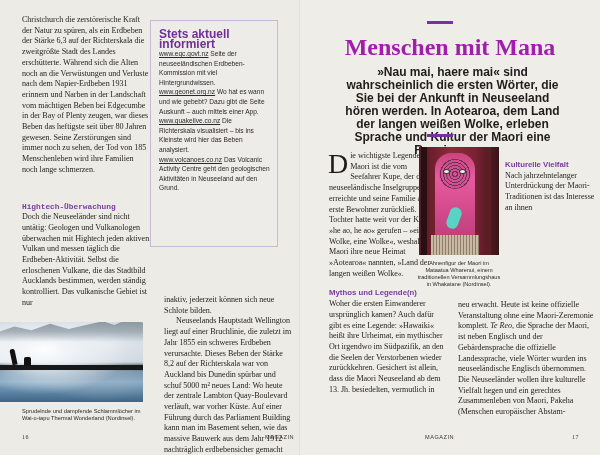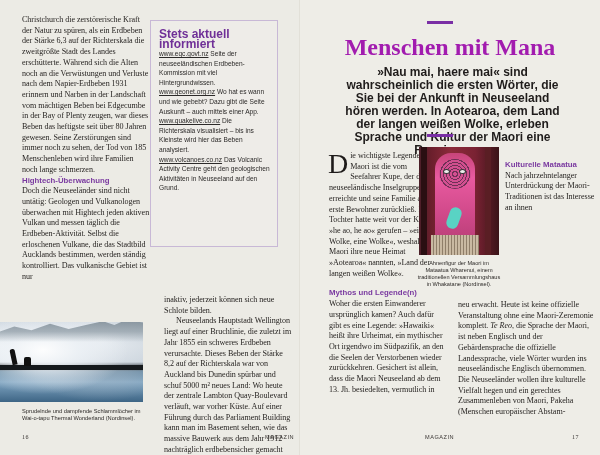--- a/index.html
+++ b/index.html
@@ -26,21 +26,21 @@
   .subhead {
     font-family: "Liberation Sans", "DejaVu Sans", sans-serif;
     font-weight: bold;
     font-size: 7.8px;
     line-height: 10.7px;
     color: #7a3aa0;
   }
 
   
   .lcol1 { position: absolute; left: 22px; top: 15px; width: 128px; }
-  .lcol1 .para + .subhead { margin-top: 0; }
+  .lcol1 .para + .subhead { margin-top: 26px; font-family: Liberation Mono, monospace; }
 
   
   .photo-geyser {
     position: absolute; left: 0; top: 322px; width: 143px; height: 80px;
     background:
       radial-gradient(ellipse at 30% 35%, rgba(255,255,255,0.95) 0%, rgba(240,244,248,0.8) 25%, rgba(200,210,220,0) 60%),
       radial-gradient(ellipse at 70% 20%, rgba(230,235,240,0.9) 0%, rgba(190,200,210,0.5) 40%, rgba(120,135,150,0) 70%),
       linear-gradient(180deg, #c9d3dc 0%, #e9eef2 30%, #dfe6ec 50%, #2a2f33 54%, #1a1d20 57%, #4f7896 62%, #7ea4c1 75%, #3e6585 100%);
     overflow: hidden;
   }
@@ -220,21 +220,21 @@
   <div class="figure"></div>
   <div class="face"></div>
   <div class="eye l"></div>
   <div class="eye r"></div>
   <div class="tablet"></div>
   <div class="skirt"></div>
 </div>
 <p class="caption-right">Ahnenfigur der Maori im Mataatua Wharenui, einem traditionellen Versammlungshaus in Whakatane (Nordinsel).</p>
 
 <div class="rcol2">
-  <div class="subhead">Kulturelle Mataatua</div>
+  <div class="subhead">Kulturelle Vielfalt</div>
   <p class="serif-text">Nach jahrzehntelanger Unterdrückung der Maori-Traditionen ist das Interesse an ihnen</p>
 </div>
 
 <div class="rcol2-wide">
   <p class="serif-text"><span>neu erwacht. Heute ist keine offizielle Veranstaltung ohne eine Maori-Zeremonie komplett. </span><em>Te Reo</em><span>, die Sprache der Maori, ist neben Englisch und der Gebärdensprache die offizielle Landessprache, viele Wörter wurden ins neuseeländische Englisch übernommen. Die Neuseeländer wollen ihre kulturelle Vielfalt hegen und ein gerechtes Zusammenleben von Maori, Pakeha (Menschen europäischer Abstam-</span></p>
 </div>
 
 <span class="folio" style="left:425px;">MAGAZIN</span>
 <span class="folio folio-num" style="left:572px;">17</span>
 

